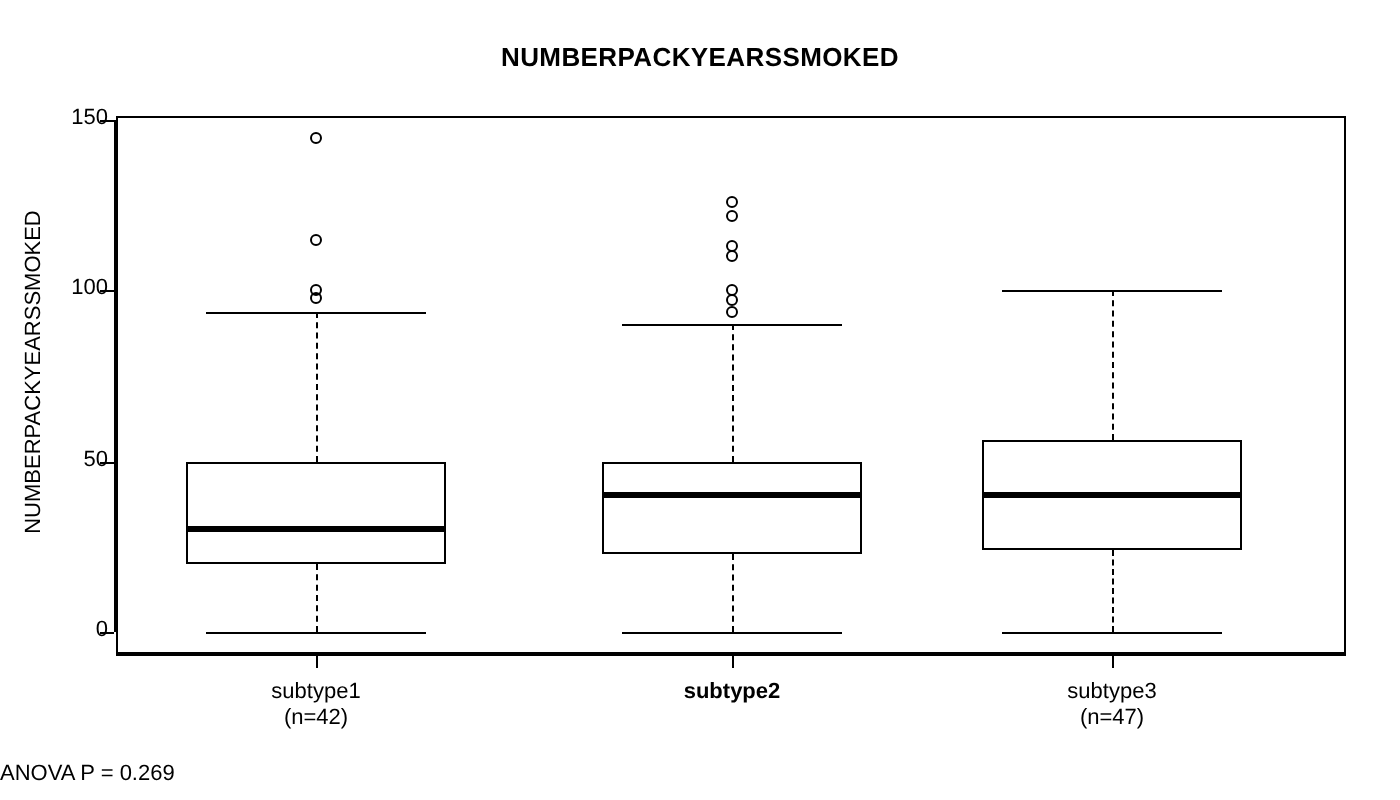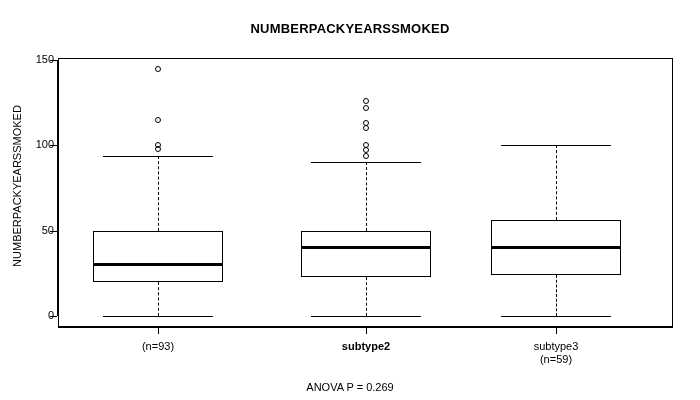--- a/index.html
+++ b/index.html
@@ -15,21 +15,21 @@
     font-size:13px;font-weight:bold;letter-spacing:.2px;
   }
 
   .ylabel{
     position:absolute;left:-93px;top:180px;width:220px;text-align:center;
     font-size:11px;transform:rotate(-90deg);transform-origin:center center;
     white-space:nowrap;
   }
 
   .footer{
-    position:absolute;left:0;top:381px;width:700px;text-align:center;
+    position:absolute;left:0;top:381px;width:700px;
     font-size:11px;
   }
 
   
   .plot-frame{
     position:absolute;left:58px;top:58px;width:615px;height:269px;
     border:1px solid #000;box-sizing:border-box;background:transparent;
   }
 
   
@@ -121,27 +121,28 @@
         <div class="bp-whisker" style="left: 556px; top: 275.04px; height: 40.96px;"></div>
         <div class="bp-cap" style="left: 501px; top: 145.333px; width: 110px;"></div>
         <div class="bp-cap" style="left: 501px; top: 316px; width: 110px;"></div>
         <div class="bp-box" style="left: 491px; top: 220.427px; width: 130px; height: 54.6133px;"></div>
         <div class="bp-median" style="left: 491px; top: 246.233px; width: 130px;"></div>
       </div>
     </div>
   <div id="xlabels-layer">
       <div class="xtick" style="left: 158px;"></div>
       <div class="xtick-label" style="left: 78px;">
-        <div>(n=93)</div>
+        <div>subtype1</div>
+        <div>(n=42)</div>
       </div>
       <div class="xtick" style="left: 366px;"></div>
       <div class="xtick-label" style="left: 286px; font-weight: bold;">
         <div>subtype2</div>
       </div>
       <div class="xtick" style="left: 556px;"></div>
       <div class="xtick-label" style="left: 476px;">
         <div>subtype3</div>
-        <div>(n=59)</div>
+        <div>(n=47)</div>
       </div>
     </div>
 
   <div class="footer">ANOVA P = 0.269</div>
 </div>
 
 </body></html>

